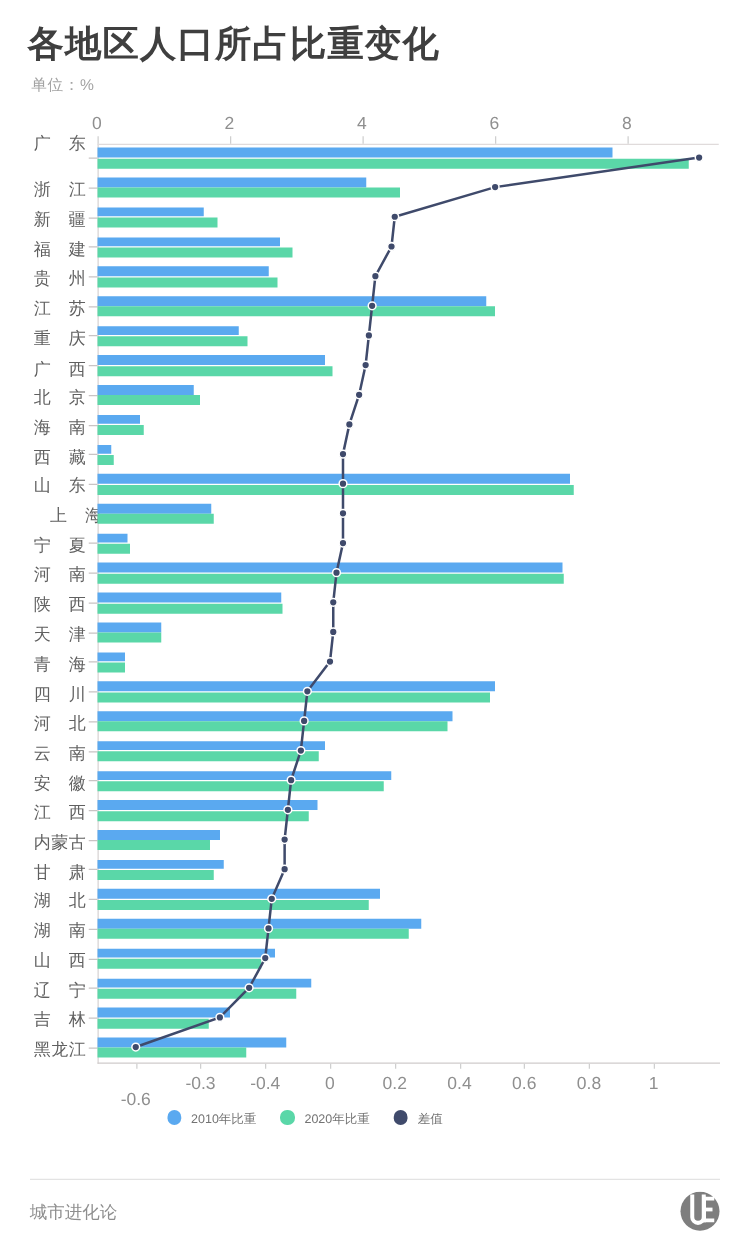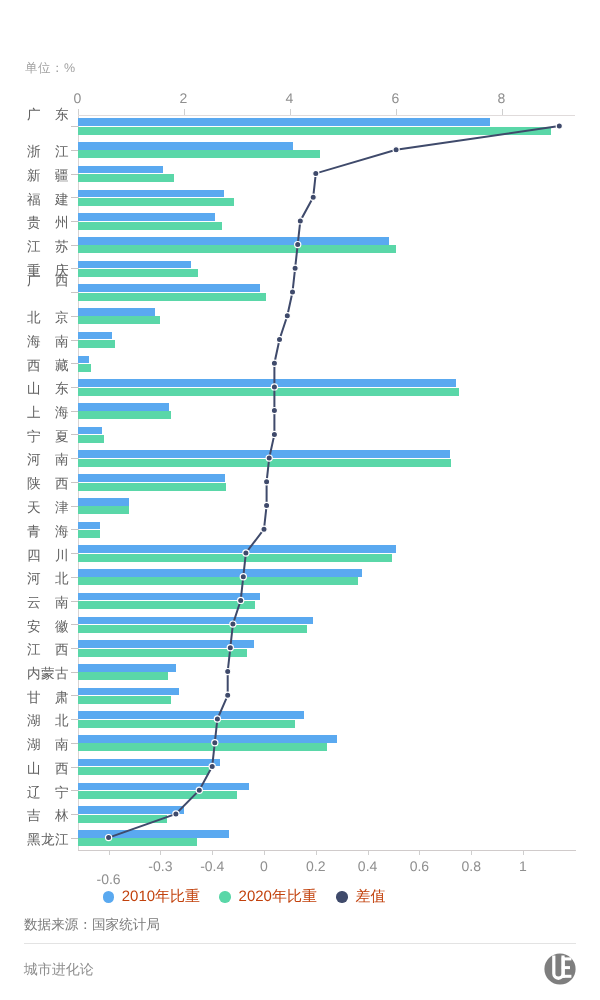--- a/index.html
+++ b/index.html
@@ -6,32 +6,33 @@
   html,body{margin:0;padding:0;}
   body{width:600px;height:1000px;background:#ffffff;overflow:hidden;
        font-family:"Liberation Sans",sans-serif;-webkit-font-smoothing:antialiased;text-rendering:geometricPrecision;}
   #root{position:relative;width:600px;height:1000px;}
   .abs{position:absolute;}
   #title{left:22px;top:16px;font-size:29px;font-weight:700;color:#3f3f3f;letter-spacing:1px;white-space:nowrap;}
   #unit{left:25px;top:60px;font-size:12.5px;color:#a3a3a3;letter-spacing:0.5px;white-space:nowrap;}
   #plot{position:absolute;left:0;top:0;width:600px;height:1000px;}
   .ylabel{position:absolute;font-size:13.6px;color:#606060;text-align:justify;text-align-last:justify;text-justify:inter-character;overflow:hidden;}
   .tick-top,.tick-bot{position:absolute;font-size:14px;color:#8f8f8f;white-space:nowrap;text-align:center;line-height:14px;}
-  #legend{position:absolute;left:0;top:888px;width:488px;text-align:center;font-size:15px;color:#c2410c;}
+  #legend{position:absolute;left:0;top:888px;width:488px;text-align:center;font-size:10px;color:#737373;}
   .lg{display:inline-block;margin:0 9.7px;white-space:nowrap;}
   .lgdot{display:inline-block;width:11.3px;height:11.3px;border-radius:50%;vertical-align:-1.5px;margin-right:7.8px;}
   #source{position:absolute;left:24px;top:917px;font-size:13.6px;color:#7a7a7a;}
   #hr1{position:absolute;left:23.6px;top:942.5px;width:552.4px;height:1px;background:#e3e3e3;}
   #footer{position:absolute;left:23.8px;top:961px;font-size:14px;color:#8e8e8e;}
   #logo{position:absolute;left:543.5px;top:953px;width:32px;height:32px;}
 </style>
 </head>
 <body>
 
 <div id="root">
+  <div id="title" class="abs">各地区人口所占比重变化</div>
   <div id="unit" class="abs">单位：%</div>
   <div id="plot">
       <div class="abs" style="left: 77.5px; top: 114.5px; width: 1px; height: 736px; background: rgb(216, 212, 212);"></div>
       <div class="abs" style="left: 77.5px; top: 114.5px; width: 497.5px; height: 1px; background: rgb(224, 219, 219);"></div>
       <div class="abs" style="left: 77.5px; top: 850px; width: 498.5px; height: 1px; background: rgb(208, 203, 203);"></div>
       <div class="abs" style="left: 77.5px; top: 108.5px; width: 1px; height: 6px; background: rgb(207, 207, 207);"></div>
       <div class="abs tick-top" style="left: 57.5px; top: 91px; width: 40px;">0</div>
       <div class="abs" style="left: 183.5px; top: 108.5px; width: 1px; height: 6px; background: rgb(207, 207, 207);"></div>
       <div class="abs tick-top" style="left: 163.5px; top: 91px; width: 40px;">2</div>
       <div class="abs" style="left: 289.5px; top: 108.5px; width: 1px; height: 6px; background: rgb(207, 207, 207);"></div>
@@ -79,41 +80,41 @@
       <div class="abs" style="left: 77.5px; top: 213.28px; width: 137.27px; height: 7.6px; background: rgb(90, 169, 240);"></div>
       <div class="abs" style="left: 77.5px; top: 221.58px; width: 144.69px; height: 8px; background: rgb(90, 215, 168);"></div>
       <div class="abs ylabel" style="left: 27px; top: 239px; width: 41.5px; height: 15px; line-height: 15px;">江苏</div>
       <div class="abs" style="left: 71px; top: 244.7px; width: 6.5px; height: 1px; background: rgb(201, 196, 196);"></div>
       <div class="abs" style="left: 77.5px; top: 237px; width: 311.11px; height: 7.6px; background: rgb(90, 169, 240);"></div>
       <div class="abs" style="left: 77.5px; top: 245.3px; width: 318px; height: 8px; background: rgb(90, 215, 168);"></div>
       <div class="abs ylabel" style="left: 27px; top: 262.72px; width: 41.5px; height: 15px; line-height: 15px;">重庆</div>
       <div class="abs" style="left: 71px; top: 268.42px; width: 6.5px; height: 1px; background: rgb(201, 196, 196);"></div>
       <div class="abs" style="left: 77.5px; top: 260.72px; width: 113.95px; height: 7.6px; background: rgb(90, 169, 240);"></div>
       <div class="abs" style="left: 77.5px; top: 269.02px; width: 120.31px; height: 8px; background: rgb(90, 215, 168);"></div>
-      <div class="abs ylabel" style="left: 27px; top: 273px; width: 41.5px; height: 15px; line-height: 15px;">广西</div>
+      <div class="abs ylabel" style="left: 27px; top: 288px; width: 41.5px; height: 15px; line-height: 15px;">广西</div>
       <div class="abs" style="left: 71px; top: 292.14px; width: 6.5px; height: 1px; background: rgb(201, 196, 196);"></div>
       <div class="abs" style="left: 77.5px; top: 284.44px; width: 182.32px; height: 7.6px; background: rgb(90, 169, 240);"></div>
       <div class="abs" style="left: 77.5px; top: 292.74px; width: 188.15px; height: 8px; background: rgb(90, 215, 168);"></div>
       <div class="abs ylabel" style="left: 27px; top: 310.16px; width: 41.5px; height: 15px; line-height: 15px;">北京</div>
       <div class="abs" style="left: 71px; top: 315.86px; width: 6.5px; height: 1px; background: rgb(201, 196, 196);"></div>
       <div class="abs" style="left: 77.5px; top: 308.16px; width: 77.91px; height: 7.6px; background: rgb(90, 169, 240);"></div>
       <div class="abs" style="left: 77.5px; top: 316.46px; width: 82.68px; height: 8px; background: rgb(90, 215, 168);"></div>
       <div class="abs ylabel" style="left: 27px; top: 333.88px; width: 41.5px; height: 15px; line-height: 15px;">海南</div>
       <div class="abs" style="left: 71px; top: 339.58px; width: 6.5px; height: 1px; background: rgb(201, 196, 196);"></div>
       <div class="abs" style="left: 77.5px; top: 331.88px; width: 34.45px; height: 7.6px; background: rgb(90, 169, 240);"></div>
       <div class="abs" style="left: 77.5px; top: 340.18px; width: 37.63px; height: 8px; background: rgb(90, 215, 168);"></div>
       <div class="abs ylabel" style="left: 27px; top: 357.6px; width: 41.5px; height: 15px; line-height: 15px;">西藏</div>
       <div class="abs" style="left: 71px; top: 363.3px; width: 6.5px; height: 1px; background: rgb(201, 196, 196);"></div>
       <div class="abs" style="left: 77.5px; top: 355.6px; width: 11.66px; height: 7.6px; background: rgb(90, 169, 240);"></div>
       <div class="abs" style="left: 77.5px; top: 363.9px; width: 13.78px; height: 8px; background: rgb(90, 215, 168);"></div>
       <div class="abs ylabel" style="left: 27px; top: 381.32px; width: 41.5px; height: 15px; line-height: 15px;">山东</div>
       <div class="abs" style="left: 71px; top: 387.02px; width: 6.5px; height: 1px; background: rgb(201, 196, 196);"></div>
       <div class="abs" style="left: 77.5px; top: 379.32px; width: 378.95px; height: 7.6px; background: rgb(90, 169, 240);"></div>
       <div class="abs" style="left: 77.5px; top: 387.62px; width: 381.07px; height: 8px; background: rgb(90, 215, 168);"></div>
-      <div class="abs ylabel" style="left: 27px; top: 405.04px; width: 41.5px; height: 15px; line-height: 15px;">上海</div>
+      <div class="abs ylabel" style="left: 40px; top: 405.04px; width: 41.5px; height: 15px; line-height: 15px;">上海</div>
       <div class="abs" style="left: 71px; top: 410.74px; width: 6.5px; height: 1px; background: rgb(201, 196, 196);"></div>
       <div class="abs" style="left: 77.5px; top: 403.04px; width: 91.16px; height: 7.6px; background: rgb(90, 169, 240);"></div>
       <div class="abs" style="left: 77.5px; top: 411.34px; width: 93.28px; height: 8px; background: rgb(90, 215, 168);"></div>
       <div class="abs ylabel" style="left: 27px; top: 428.76px; width: 41.5px; height: 15px; line-height: 15px;">宁夏</div>
       <div class="abs" style="left: 71px; top: 434.46px; width: 6.5px; height: 1px; background: rgb(201, 196, 196);"></div>
       <div class="abs" style="left: 77.5px; top: 426.76px; width: 24.38px; height: 7.6px; background: rgb(90, 169, 240);"></div>
       <div class="abs" style="left: 77.5px; top: 435.06px; width: 26.5px; height: 8px; background: rgb(90, 215, 168);"></div>
       <div class="abs ylabel" style="left: 27px; top: 452.48px; width: 41.5px; height: 15px; line-height: 15px;">河南</div>
       <div class="abs" style="left: 71px; top: 458.18px; width: 6.5px; height: 1px; background: rgb(201, 196, 196);"></div>
       <div class="abs" style="left: 77.5px; top: 450.48px; width: 372.59px; height: 7.6px; background: rgb(90, 169, 240);"></div>
@@ -211,21 +212,20 @@
         <circle cx="227.7" cy="695.3" r="3.1" fill="#3f4a6b" stroke="#fff" stroke-width="1.2"></circle>
         <circle cx="217.4" cy="719.0" r="3.1" fill="#3f4a6b" stroke="#fff" stroke-width="1.2"></circle>
         <circle cx="214.8" cy="742.7" r="3.1" fill="#3f4a6b" stroke="#fff" stroke-width="1.2"></circle>
         <circle cx="212.2" cy="766.4" r="3.1" fill="#3f4a6b" stroke="#fff" stroke-width="1.2"></circle>
         <circle cx="199.3" cy="790.2" r="3.1" fill="#3f4a6b" stroke="#fff" stroke-width="1.2"></circle>
         <circle cx="175.9" cy="813.9" r="3.1" fill="#3f4a6b" stroke="#fff" stroke-width="1.2"></circle>
         <circle cx="108.6" cy="837.6" r="3.1" fill="#3f4a6b" stroke="#fff" stroke-width="1.2"></circle>
       </svg>
     </div>
   <div id="legend"><span class="lg"><span class="lgdot" style="background: rgb(90, 169, 240);"></span><span>2010年比重</span></span><span class="lg"><span class="lgdot" style="background: rgb(90, 215, 168);"></span><span>2020年比重</span></span><span class="lg"><span class="lgdot" style="background: rgb(63, 74, 107);"></span><span>差值</span></span></div>
-  <div id="source">数据来源：国家统计局</div>
   <div id="hr1"></div>
   <div id="footer">城市进化论</div>
   <div id="logo"><svg viewBox="0 0 32 32" width="32" height="32">
         <defs>
           <mask id="lm">
             <rect x="0" y="0" width="32" height="32" fill="#fff"></rect>
             <path d="M8.2 2.6 h3.2 v17.9 a3.0 3.0 0 0 0 6.0 0 v-17.9 h3.2 v18.1 a6.2 6.2 0 0 1 -12.4 0 z" fill="#000"></path>
             <rect x="17.8" y="4.4" width="9.6" height="3.0" fill="#000"></rect>
             <rect x="17.8" y="13.1" width="8.2" height="3.0" fill="#000"></rect>
             <rect x="17.8" y="21.8" width="9.6" height="3.0" fill="#000"></rect>

